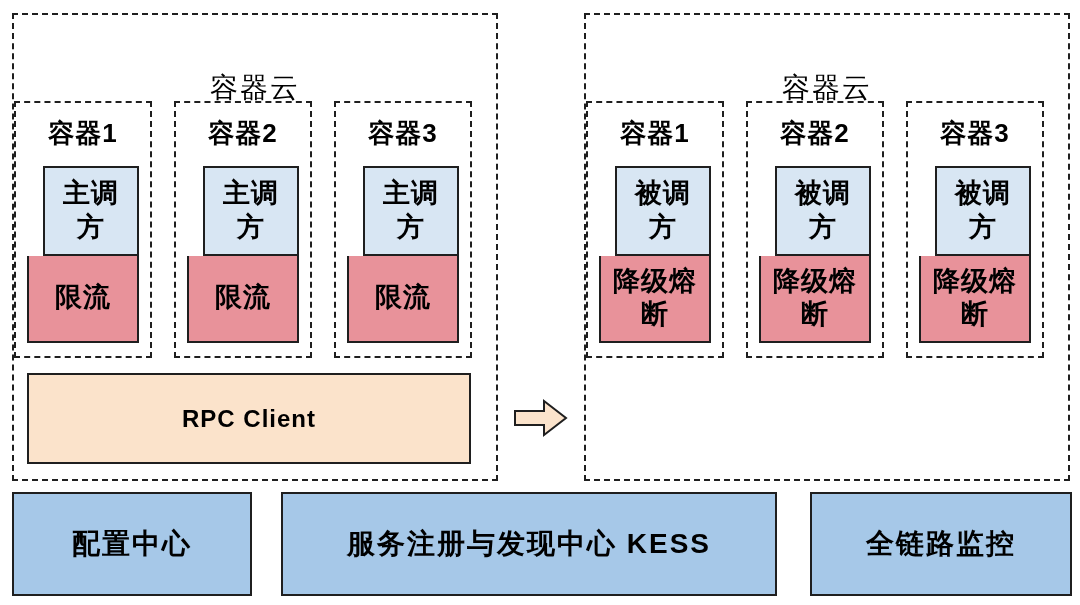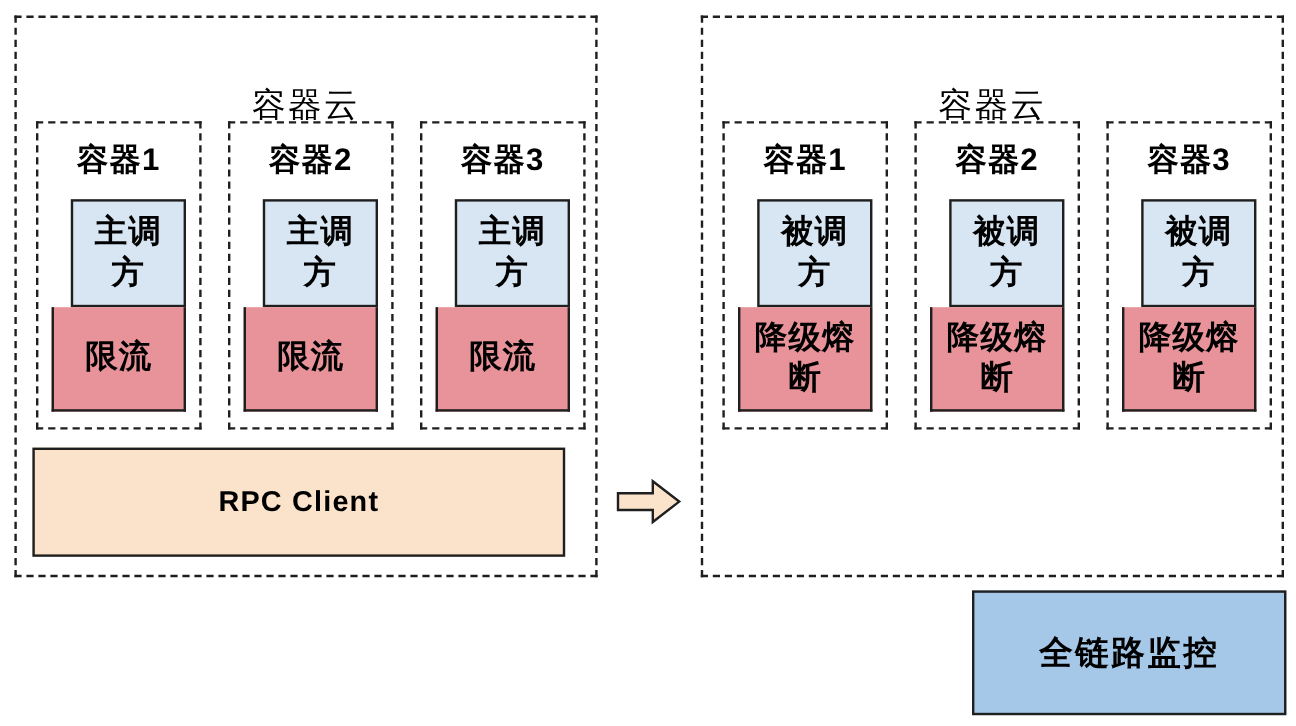--- a/index.html
+++ b/index.html
@@ -18,21 +18,21 @@
     position:absolute;top:13px;width:486px;height:468px;
     border:2px dashed var(--border);box-sizing:border-box;background:#fff;
   }
   .cloud-left{left:12px;}
   .cloud-right{left:584px;}
   .cloud-title{
     position:absolute;top:24px;left:0;right:0;text-align:center;
     font-size:28px;font-weight:400;letter-spacing:2px;margin-top:30px;
   }
   .containers{
-    position:absolute;left:16px;top:86px;width:458px;height:257px;
+    position:absolute;left:0;top:86px;width:458px;height:257px;
     display:flex;gap:22px;
   }
   .container-box{
     flex:1;border:2px dashed var(--border);box-sizing:border-box;
     position:relative;background:#fff;
   }
   .container-label{
     margin-top:13px;text-align:center;font-size:26px;font-weight:700;letter-spacing:1px;
   }
   .stack{
@@ -122,15 +122,17 @@
       <div class="container-box">
         <div class="container-label">容器3</div>
         <div class="stack">
           <div class="cell cell-upper">被调方</div>
           <div class="cell cell-lower">降级熔断</div>
         </div>
       </div>
     </div>
   </div>
 
+  <div class="bottom-box bottom-0">配置中心</div>
+  <div class="bottom-box bottom-1">服务注册与发现中心 KESS</div>
   <div class="bottom-box bottom-2">全链路监控</div>
 
 </div>
 
 </body></html>

